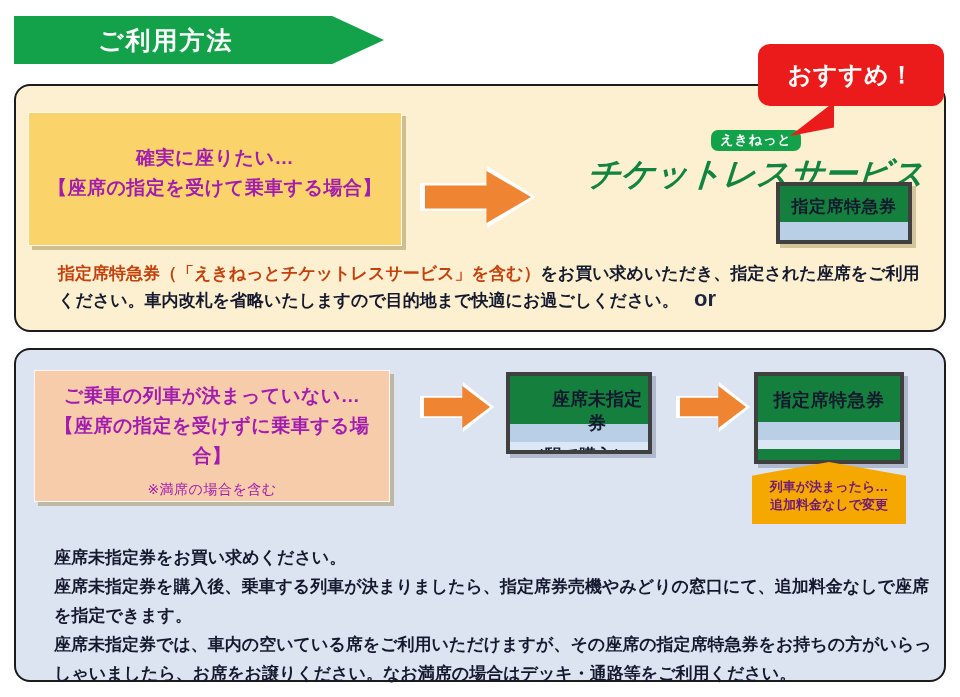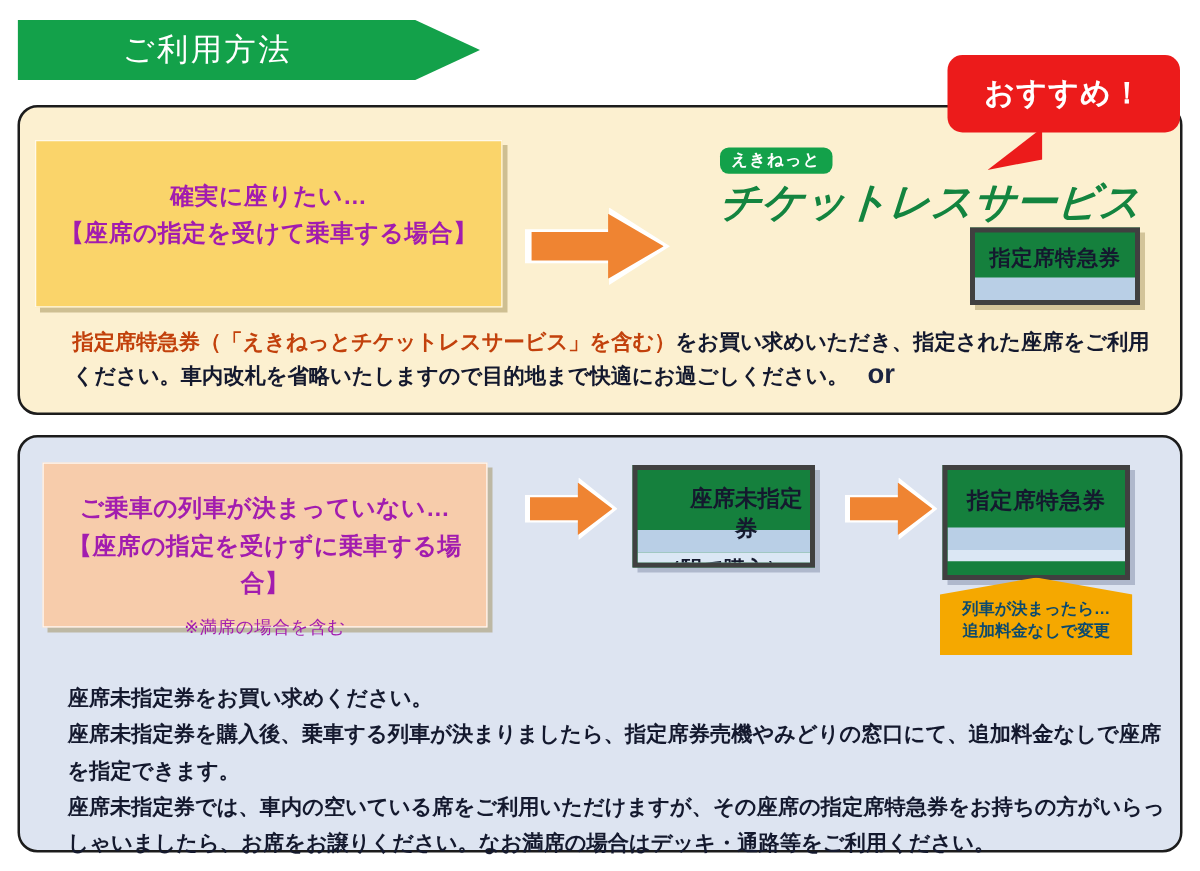--- a/index.html
+++ b/index.html
@@ -31,21 +31,21 @@
     -webkit-clip-path: polygon(0 0, 86% 0, 100% 50%, 86% 100%, 0 100%);
     clip-path: polygon(0 0, 86% 0, 100% 50%, 86% 100%, 0 100%);
   }
   #header-banner .banner-text {
     position: absolute;
     left: 84px;
     top: 0;
     height: 41px;
     line-height: 48px;
     font-size: 25px;
-    font-weight: normal;
+    font-weight: bold;
     color: #ffffff;
     letter-spacing: 2px;
   }
 
   
   .panel {
     position: absolute;
     border: 2px solid #1c1c1c;
     border-radius: 16px;
     box-sizing: border-box;
@@ -81,21 +81,21 @@
     height: 134px;
     background: #fad46a;
     padding-top: 30px;
   }
   #cond-unreserved {
     left: 18px;
     top: 20px;
     width: 356px;
     height: 132px;
     background: #f7ccab;
-    padding-top: 22px;
+    padding-top: 10px;
   }
   .cond-line {
     font-size: 19px;
     font-weight: bold;
     line-height: 30px;
     letter-spacing: 0.5px;
   }
   .cond-note {
     font-size: 14px;
     font-weight: normal;
@@ -121,23 +121,23 @@
   #arrow-1        { left: 409px; top: 85px; width: 106px; height: 52px; }
   #arrow-2-outline { left: 404px; top: 32px; width: 74px; height: 50px; }
   #arrow-2        { left: 408px; top: 36px; width: 66px; height: 42px; }
   #arrow-3-outline { left: 660px; top: 32px; width: 74px; height: 50px; }
   #arrow-3        { left: 664px; top: 36px; width: 66px; height: 42px; }
 
   
   #ekinet-logo {
     position: absolute;
     left: 560px;
-    top: 32px;
+    top: 44px;
     width: 360px;
-    text-align: left;
+    text-align: center;
   }
   #ekinet-badge {
     display: inline-block;
     background: #13a14a;
     color: #ffffff;
     font-size: 13px;
     font-weight: bold;
     padding: 1px 9px 2px;
     border-radius: 7px;
     letter-spacing: 1px;
@@ -222,21 +222,21 @@
     background: #f5a800;
     -webkit-clip-path: polygon(0 22%, 50% 0, 100% 22%, 100% 100%, 0 100%);
     clip-path: polygon(0 22%, 50% 0, 100% 22%, 100% 100%, 0 100%);
     text-align: center;
     box-sizing: border-box;
     padding-top: 16px;
   }
   #change-callout .cl-line {
     font-size: 13px;
     font-weight: bold;
-    color: #0c4a6e;
+    color: #701a75;
     line-height: 18px;
   }
 
   
   #recommend-bubble {
     position: absolute;
     left: 758px;
     top: 44px;
     width: 186px;
     height: 62px;
@@ -264,21 +264,21 @@
   .desc {
     position: absolute;
     font-size: 17px;
     font-weight: bold;
     line-height: 27px;
     color: #14192e;
     letter-spacing: 0px;
   }
   #desc-reserved { left: 42px; top: 174px; width: 872px; }
   #desc-reserved .hl { color: #c2410c; }
-  #desc-unreserved { left: 38px; top: 194px; width: 880px; line-height: 29px; }
+  #desc-unreserved { left: 38px; top: 194px; width: 880px; line-height: 29px; font-family: Liberation Mono, monospace; }
 </style>
 </head>
 <body>
 
 <div id="header-banner">
   <div class="banner-shape"></div>
   <div class="banner-text">ご利用方法</div>
 </div>
 
 <div class="panel" id="panel-ticketless">

